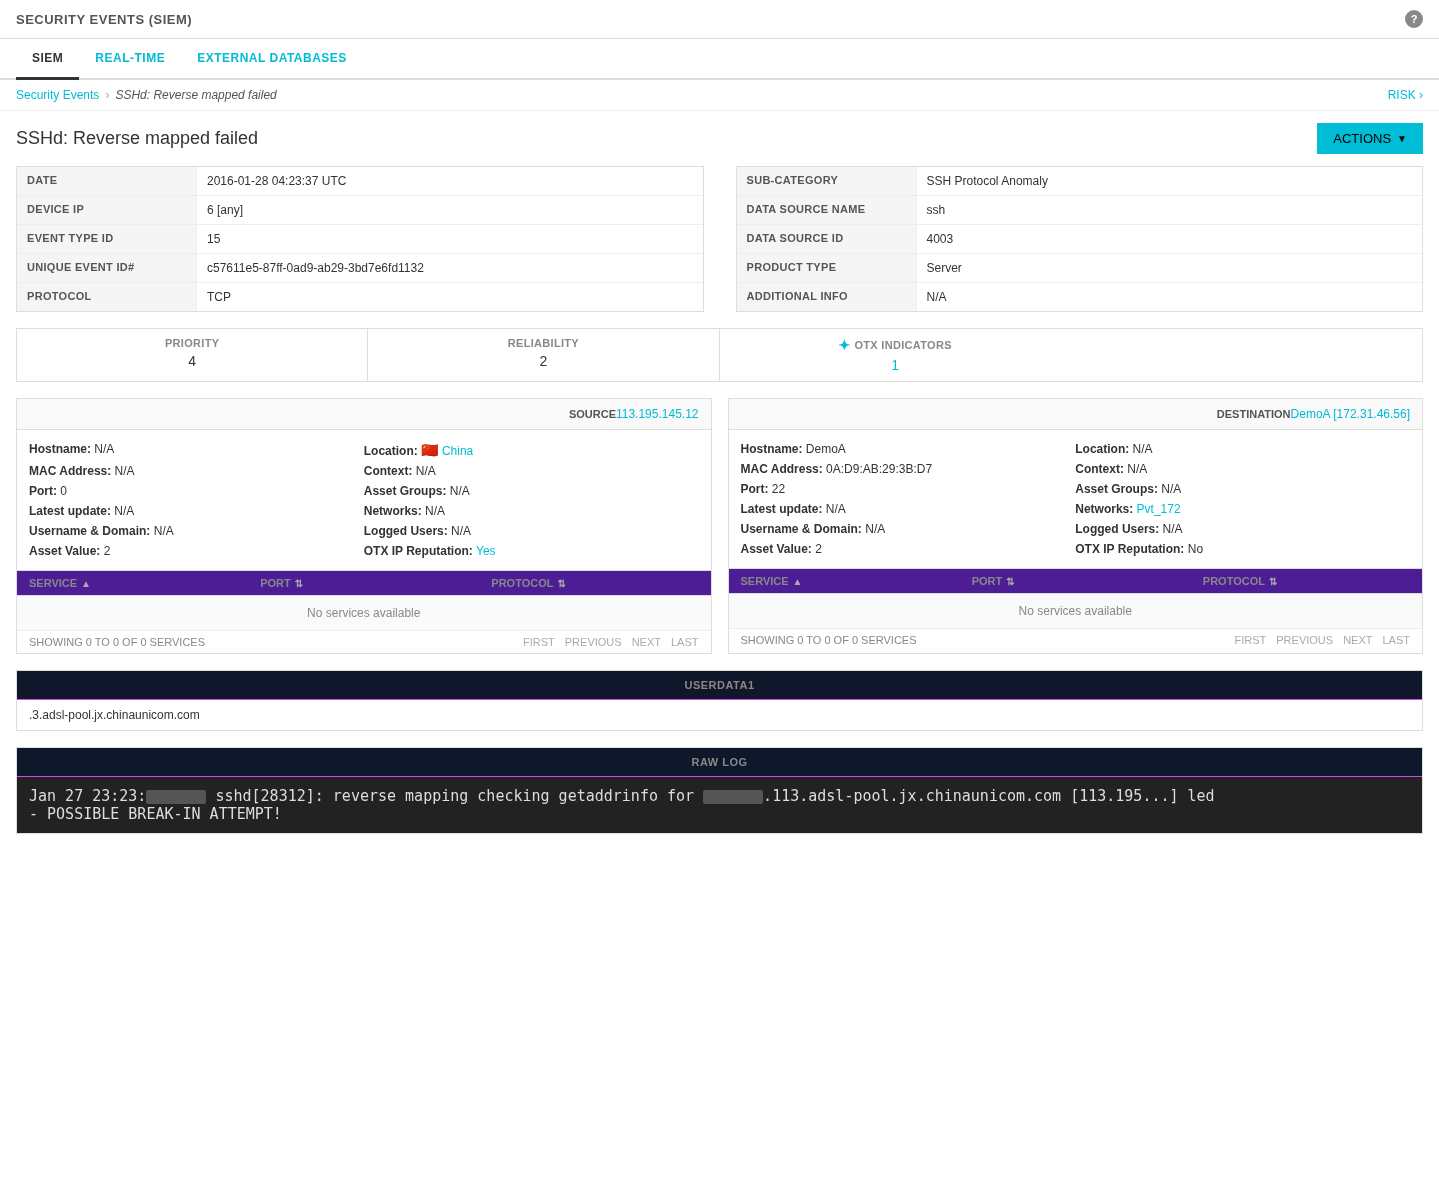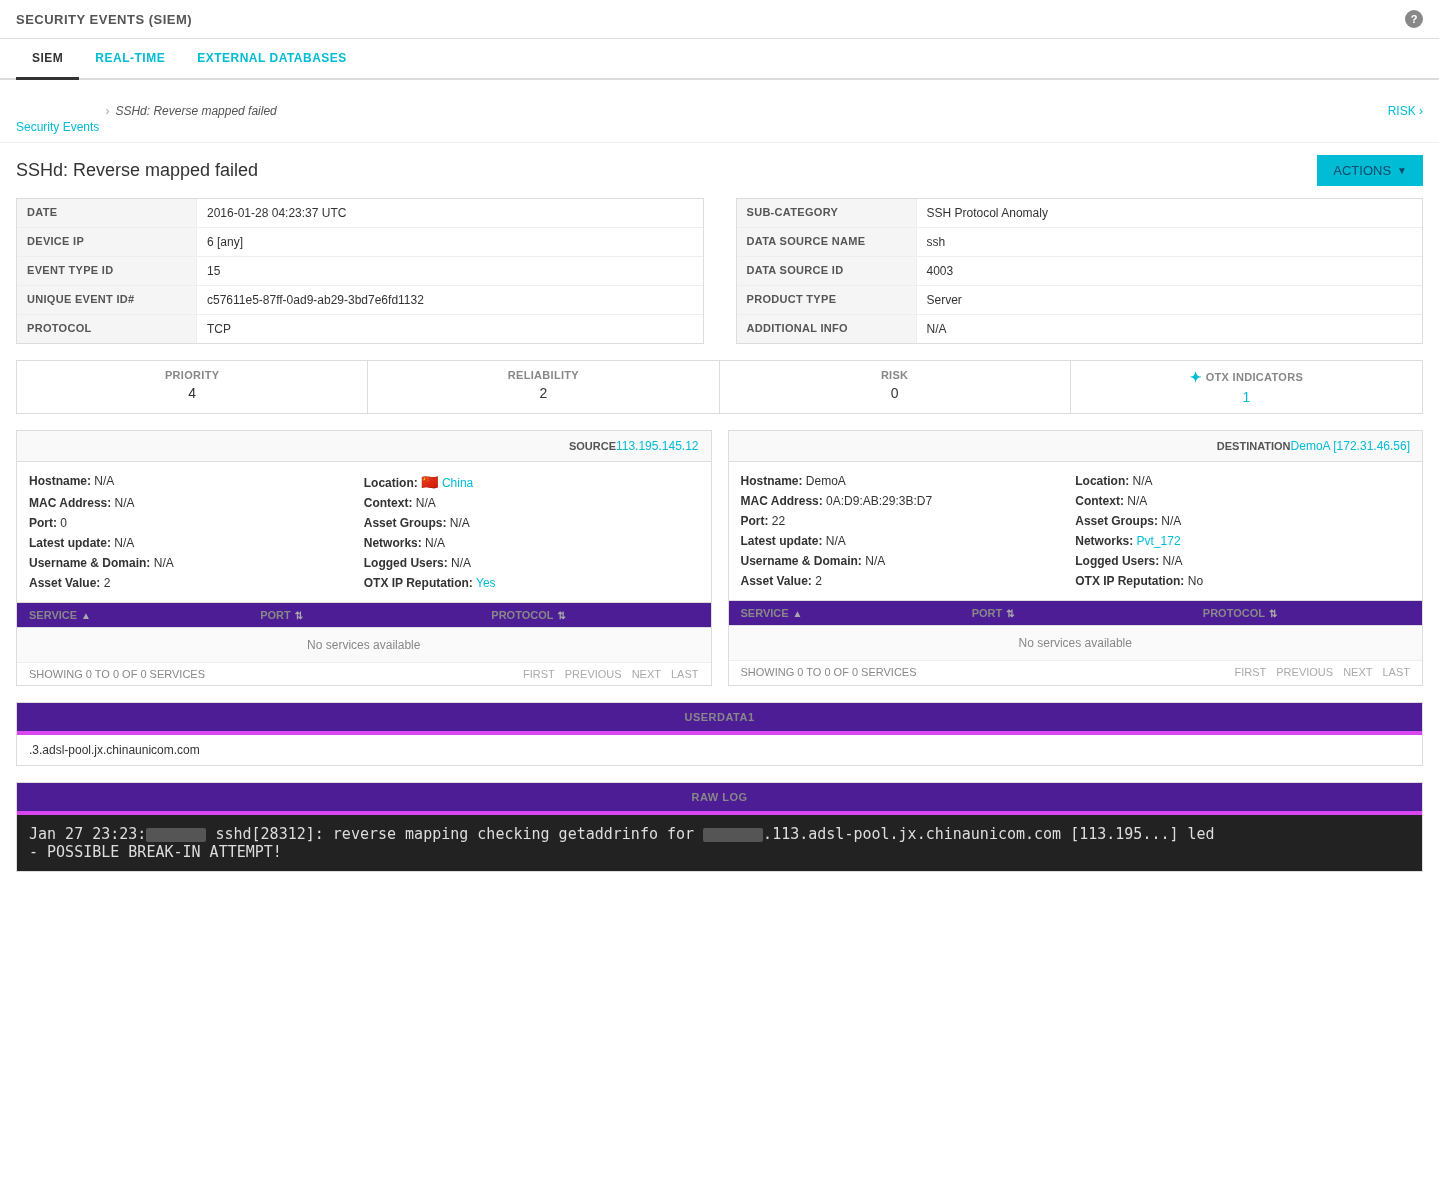--- a/index.html
+++ b/index.html
@@ -72,21 +72,20 @@
     }
     .breadcrumb {
       display: flex;
       align-items: center;
       font-size: 12px;
     }
     .breadcrumb-link {
       color: #00bcd4;
       cursor: pointer;
       text-decoration: none;
-      margin-top: 32px;
     }
     .breadcrumb-sep {
       margin: 0 6px;
       color: #aaa;
     }
     .breadcrumb-current {
       color: #555;
       font-style: italic;
     }
     .next-link {
@@ -102,21 +101,21 @@
       align-items: center;
       padding: 12px 16px;
     }
     .event-title {
       font-size: 18px;
       font-weight: normal;
       color: #333;
     }
     .actions-btn {
       background: #00bcd4;
-      color: #0c4a6e;
+      color: #000000;
       border: none;
       padding: 8px 16px;
       font-size: 13px;
       cursor: pointer;
       display: flex;
       align-items: center;
       gap: 6px;
     }
     .actions-btn .arrow { font-size: 10px; }
 
@@ -276,22 +275,22 @@
     }
 
     
     .section-panel {
       margin: 0 16px 16px;
       border: 1px solid #ddd;
     }
     .section-header {
       text-align: center;
       padding: 8px;
-      background: #4c1d95;
-      border-bottom: 4px solid #d946ef;
+      background: #0f172a;
+      border-bottom: 1px solid #d946ef;
       font-size: 11px;
       font-weight: bold;
       color: #888;
       text-transform: uppercase;
       letter-spacing: 0.5px;
     }
     .section-body {
       padding: 8px 12px;
       font-size: 12px;
       color: #333;
@@ -398,24 +397,20 @@
 </div>
 
 <div class="metrics-bar">
   <div class="metric-cell">
     <div class="metric-header">PRIORITY</div>
     <div class="metric-value">4</div>
   </div>
   <div class="metric-cell">
     <div class="metric-header">RELIABILITY</div>
     <div class="metric-value">2</div>
-  </div>
-  <div class="metric-cell">
-    <div class="metric-header">RISK</div>
-    <div class="metric-value">0</div>
   </div>
   <div class="metric-cell">
     <div class="metric-header">
       <span style="color:#00bcd4; font-size:14px;">✦</span>
       <span>OTX INDICATORS</span>
     </div>
     <div class="metric-value link">1</div>
   </div>
 </div>
 

